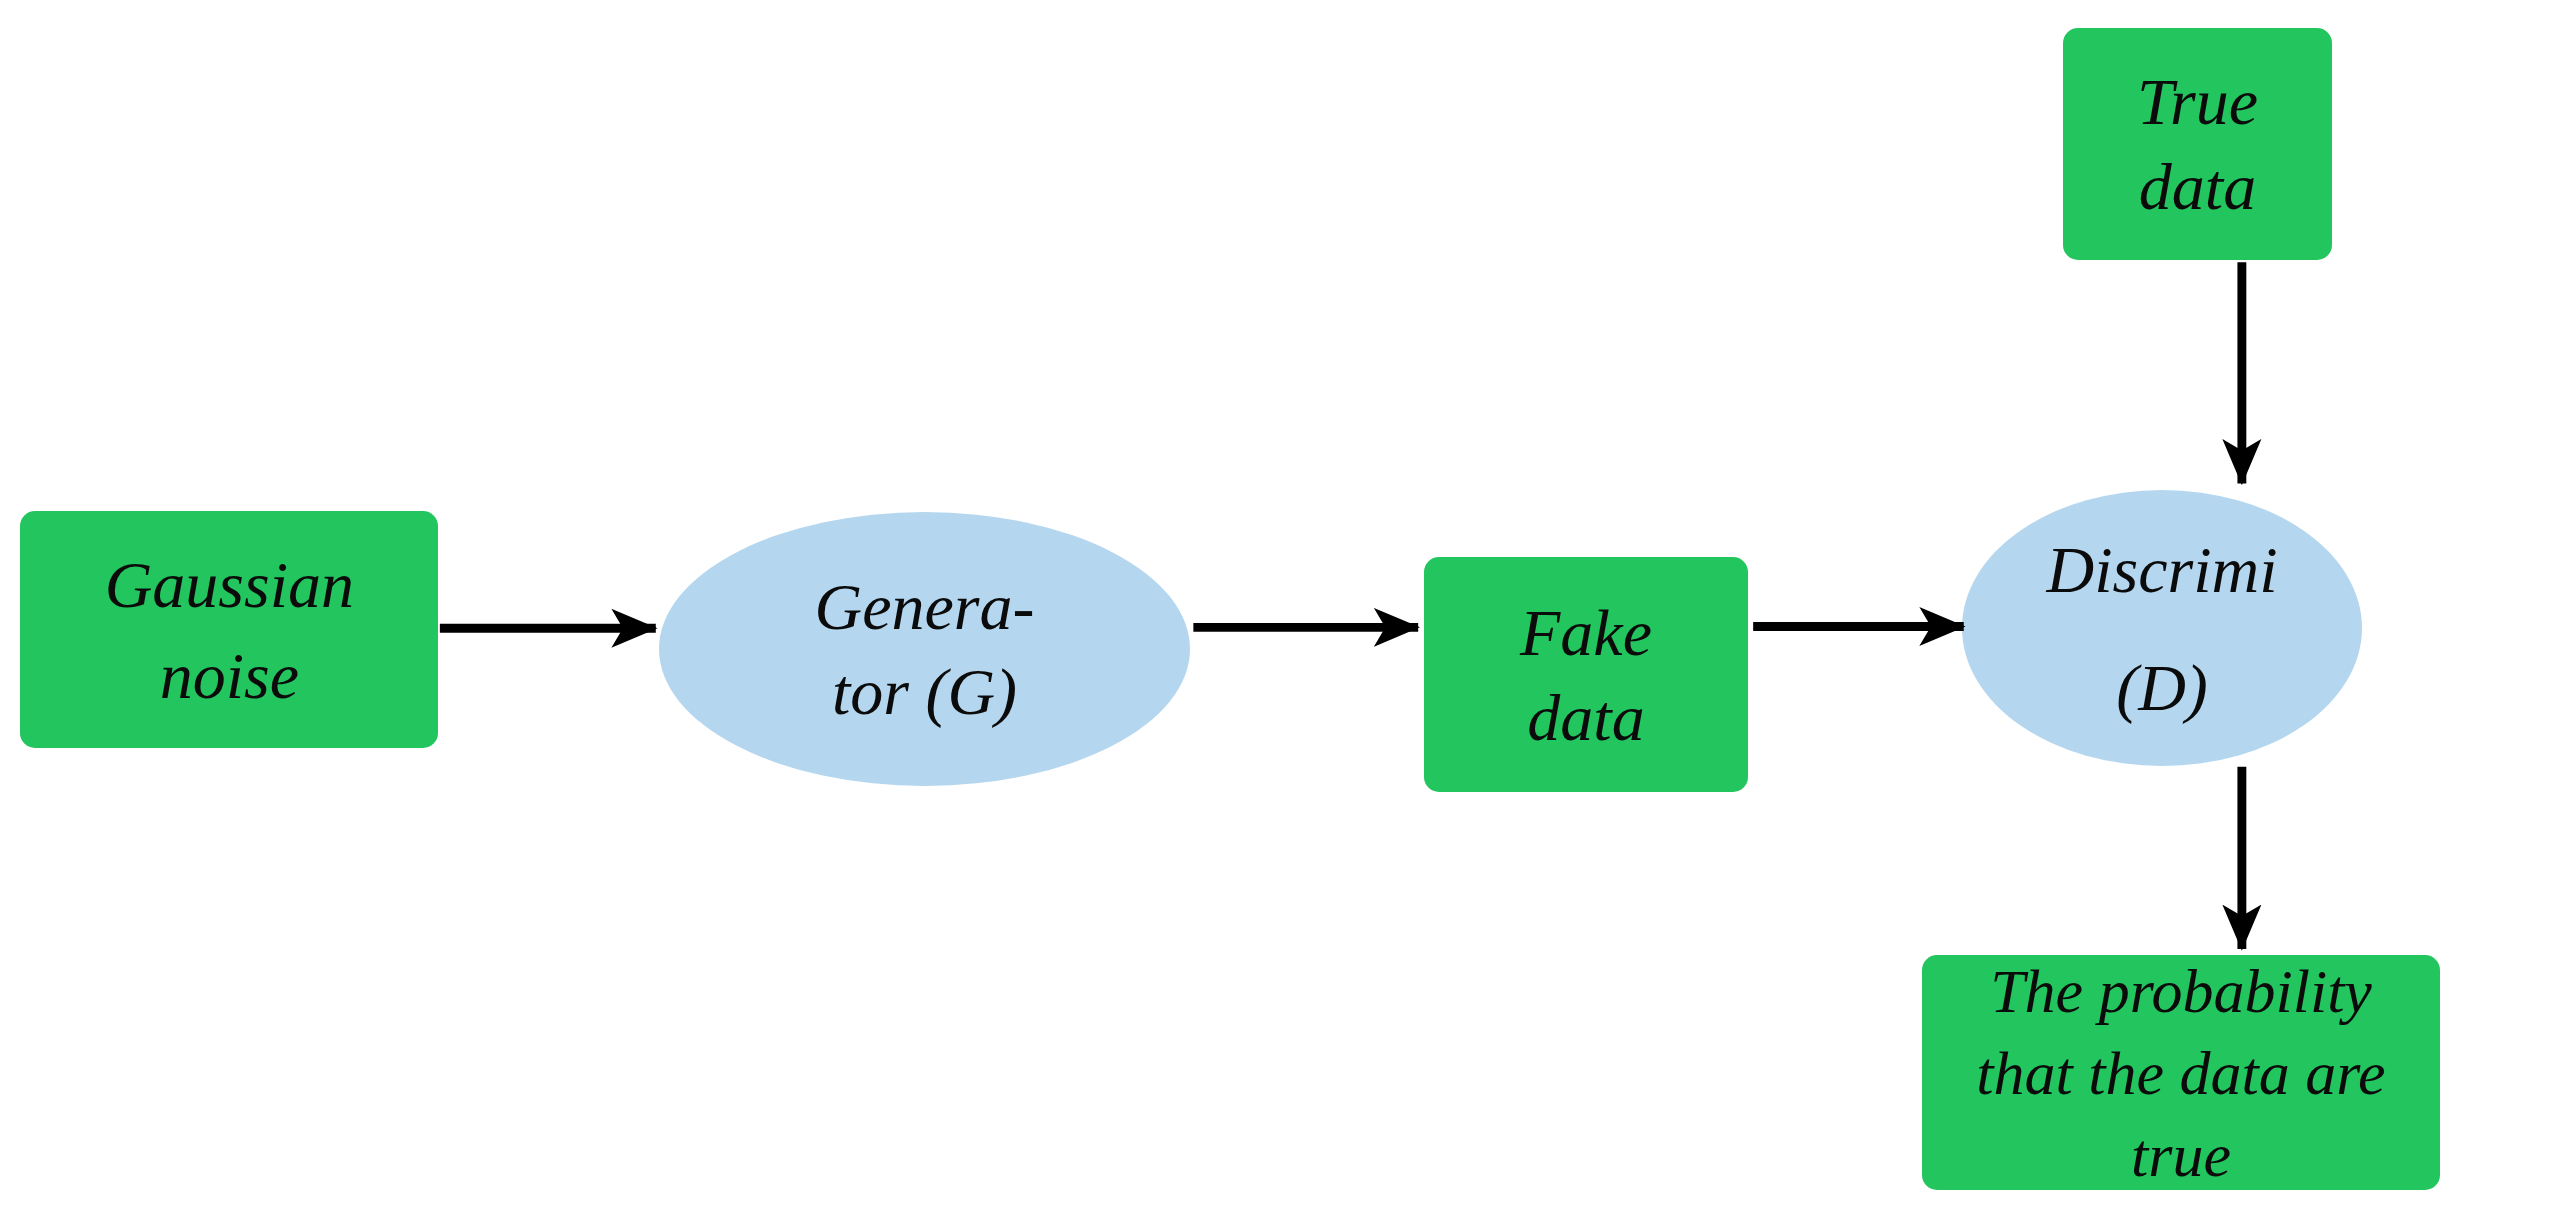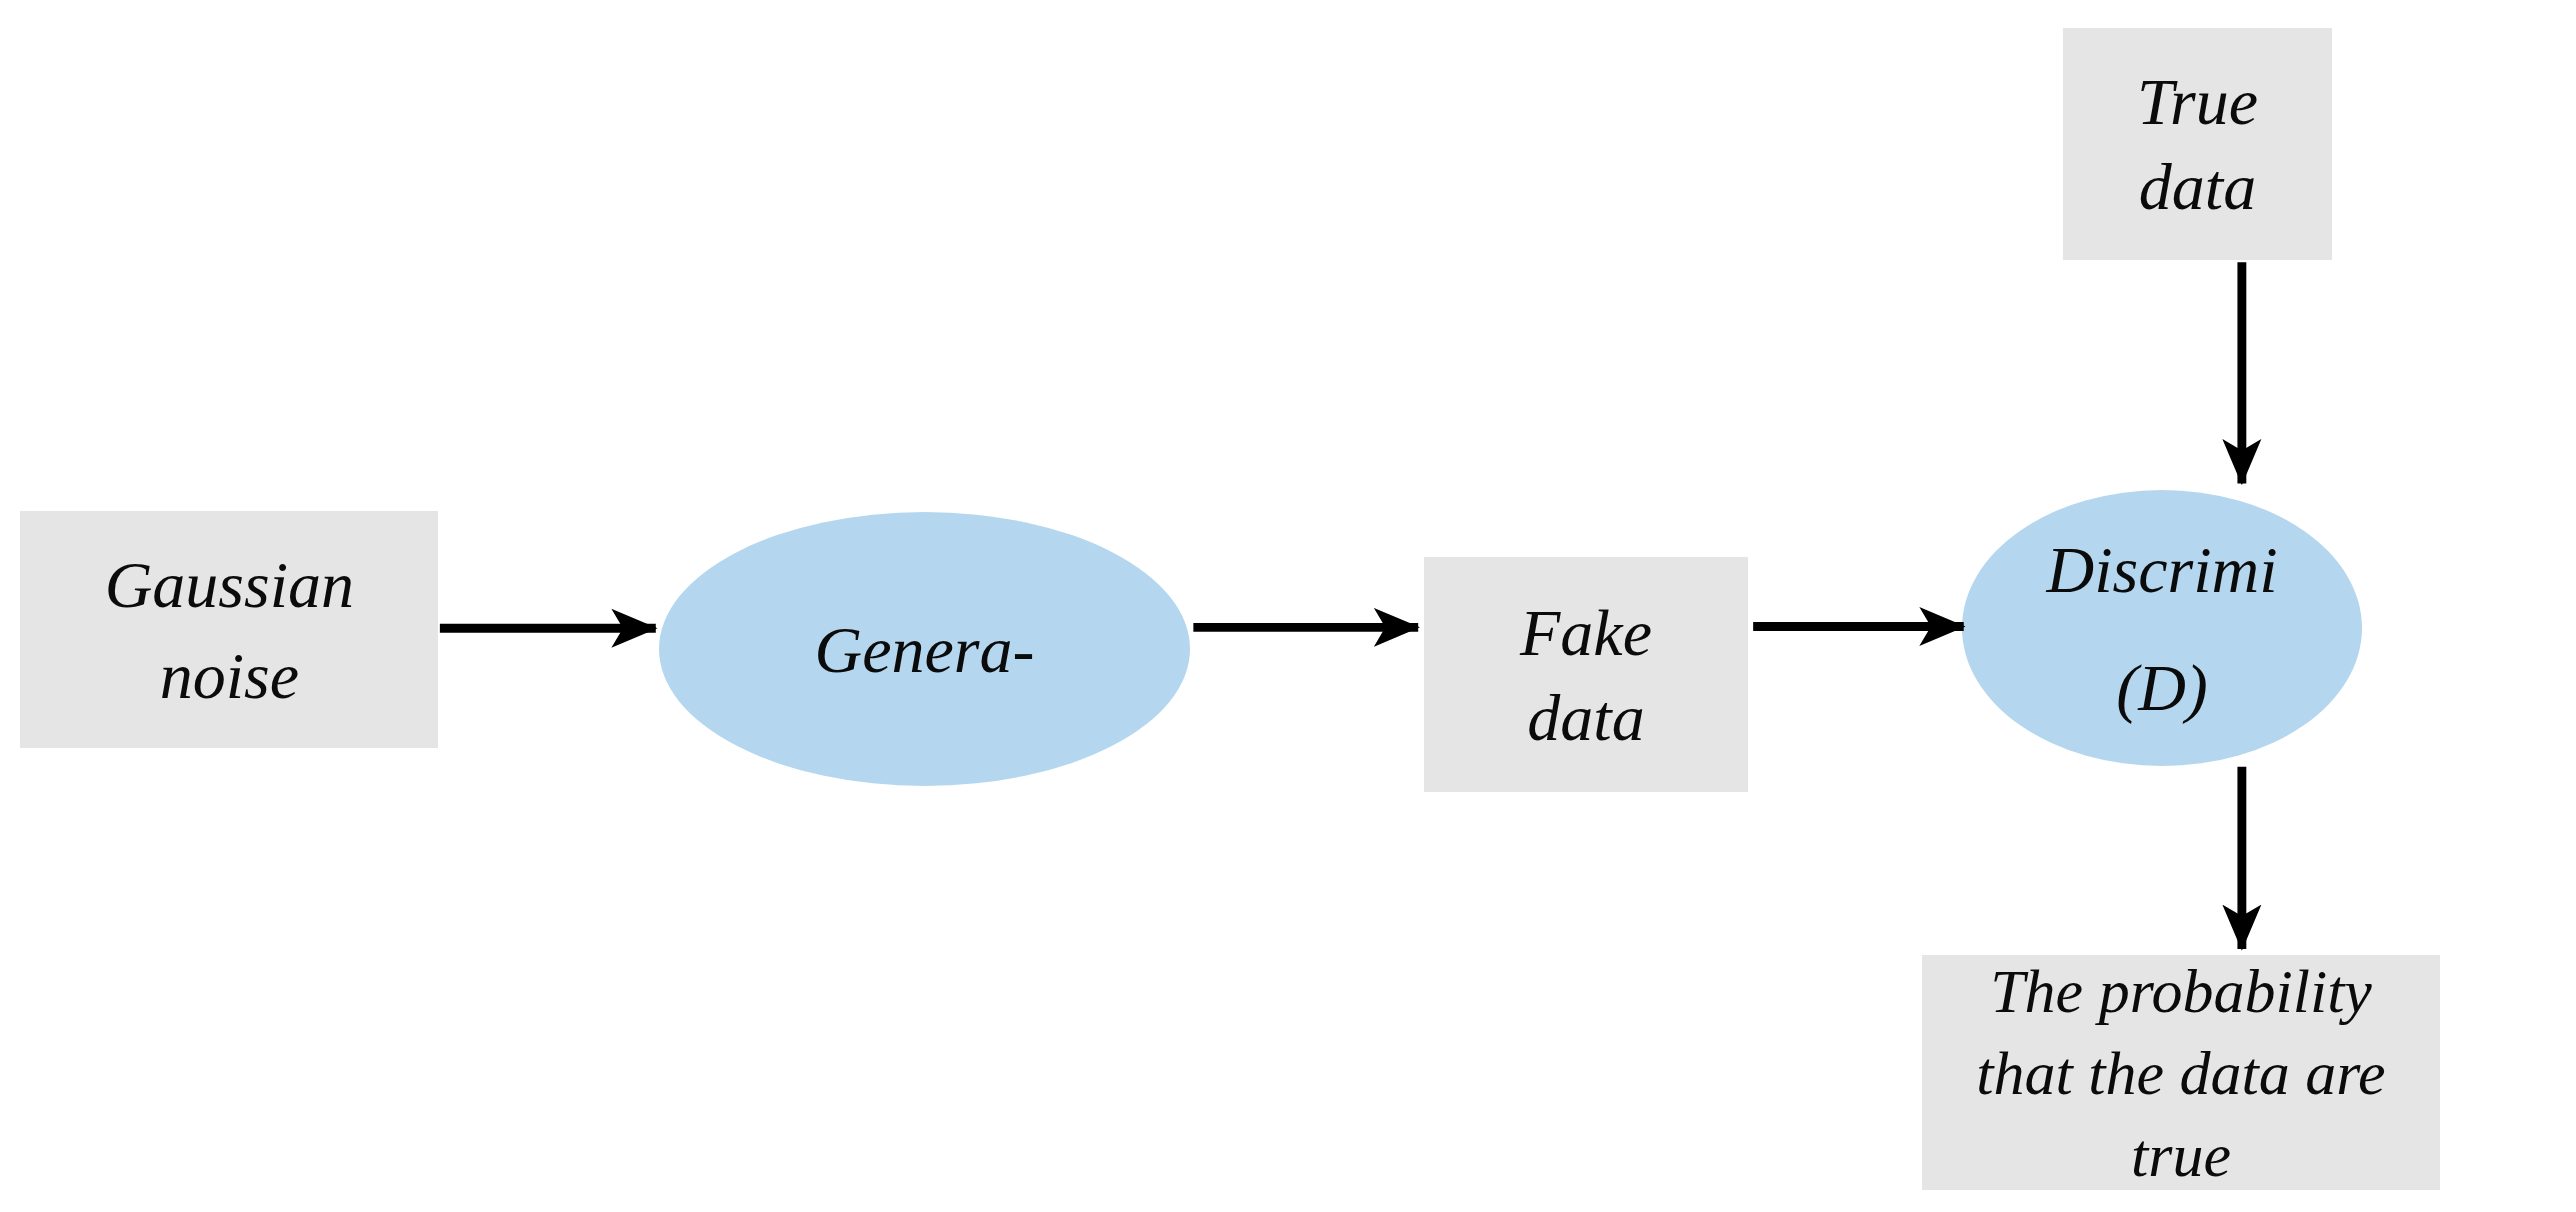--- a/index.html
+++ b/index.html
@@ -21,21 +21,21 @@
     position: absolute;
     display: flex;
     flex-direction: column;
     align-items: center;
     justify-content: center;
     text-align: center;
     font-size: 66px;
     line-height: 85px;
     white-space: nowrap;
   }
-  .node.green { background: #e5e5e5; }
+  .node.green { background: #22c55e; border-radius: 15px; }
   .node.blue  { background: #b4d7ef; border-radius: 50%; }
 
   #n-gaussian      { left: 20.4px;   top: 511px;  width: 418px; height: 237px; gap: 6px; }
   #n-generator     { left: 659px;  top: 512px;  width: 531px; height: 274px; }
   #n-fake          { left: 1424px; top: 509px;  width: 324px; height: 235px; margin-top: 48px; }
   #n-discriminator { left: 1962px; top: 490px;  width: 400px; height: 276px; gap: 33px; }
   #n-true          { left: 2063px; top: 28.4px;   width: 269px; height: 232px; }
   #n-probability   { left: 1922px; top: 955px; width: 518px; height: 235px;
                      font-size: 62px; line-height: 82px; }
 
@@ -56,20 +56,21 @@
 
 <div class="canvas">
 
   <div class="node green" id="n-gaussian">
     <div>Gaussian</div>
     <div>noise</div>
   </div>
 
   <div class="node blue" id="n-generator">
     <div>Genera-</div>
+    <div>tor (G)</div>
   </div>
 
   <div class="node green" id="n-fake">
     <div>Fake</div>
     <div>data</div>
   </div>
 
   <div class="node blue" id="n-discriminator">
     <div>Discrimi</div>
     <div>(D)</div>

